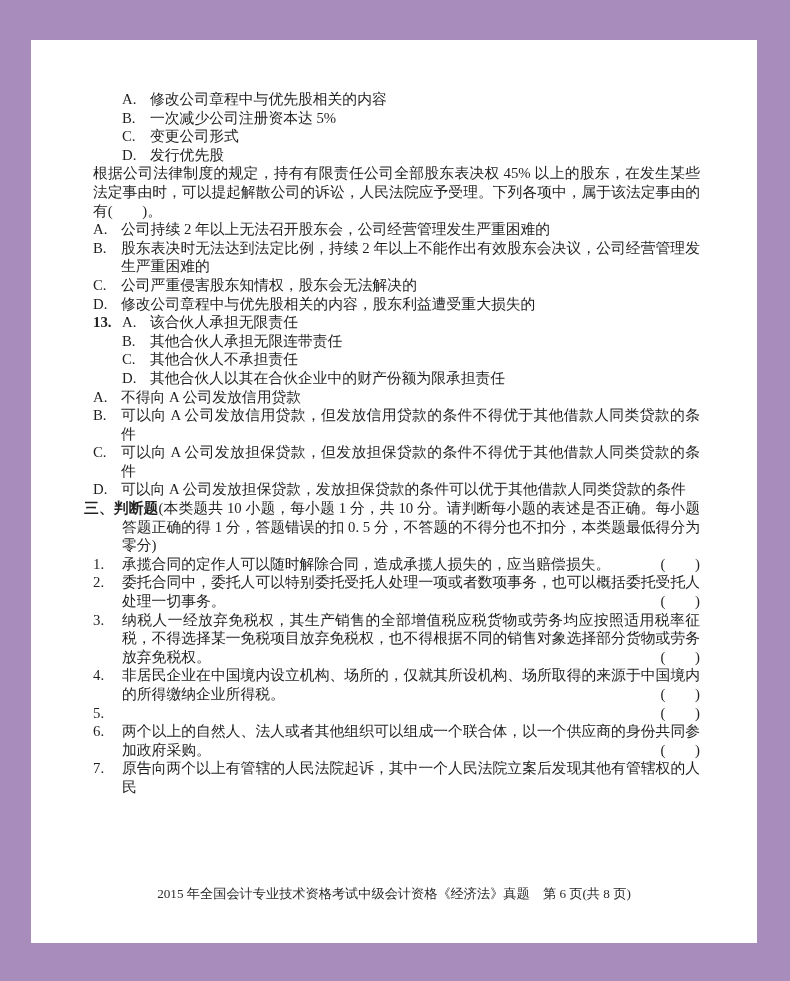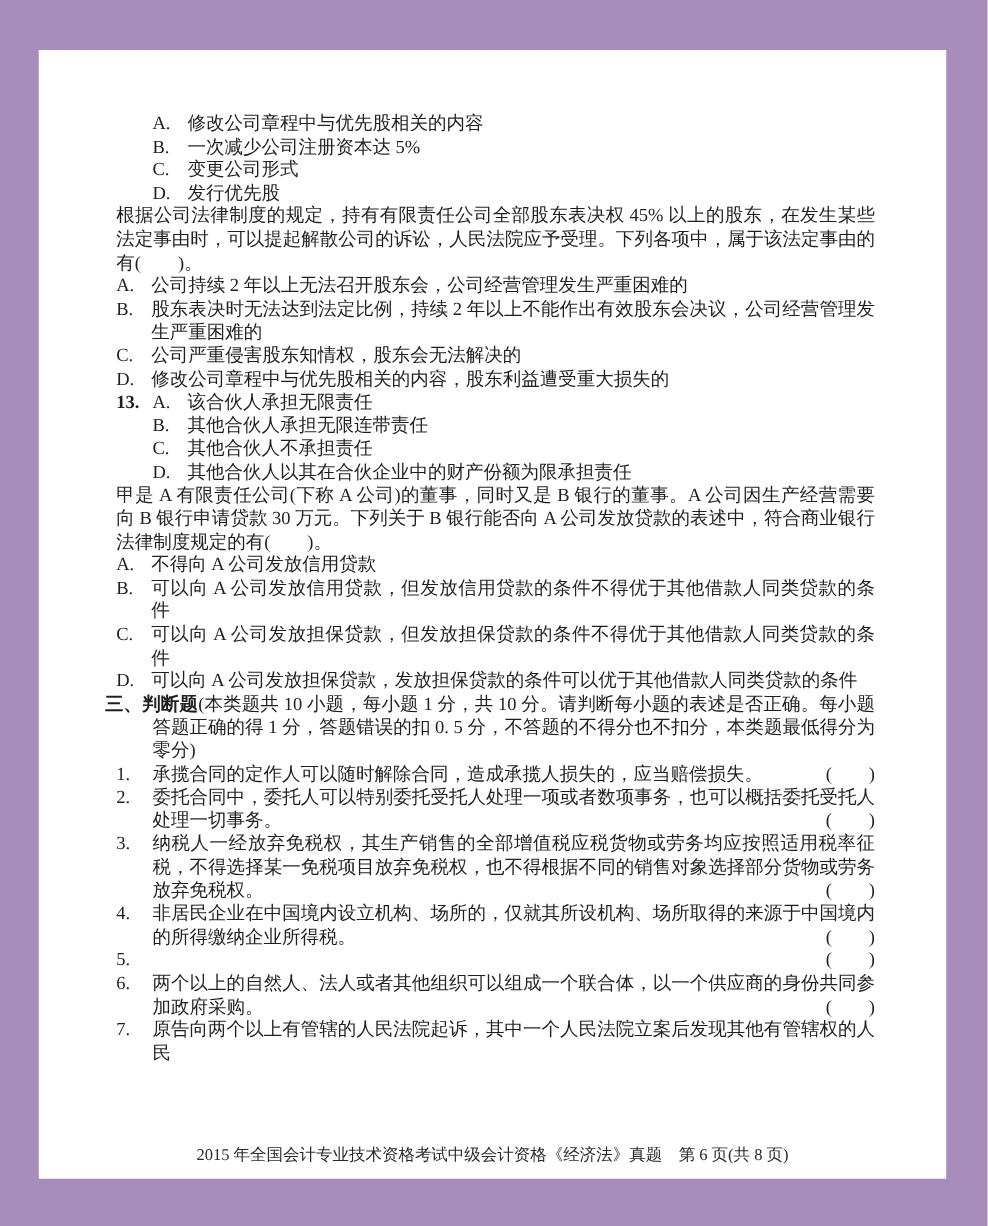--- a/index.html
+++ b/index.html
@@ -24,21 +24,21 @@
   .num{flex:none;width:29px;font-weight:bold;}
   .tfnum{flex:none;width:29px;}
   .body{flex:1;min-width:0;}
   .opt{display:flex;}
   .opt-label{flex:none;width:28px;}
   .opt-text{flex:1;min-width:0;text-align:justify;text-justify:inter-character;}
   .section-p{margin-left:-9px;padding-left:38px;text-indent:-38px;text-align:justify;}
   .section-title{font-weight:bold;}
   .bracket{float:right;white-space:pre;}
   .footer{
-    position:absolute;left:0;top:875px;width:100%;
+    position:absolute;left:0;top:845px;width:100%;
     text-align:center;font-size:13.2px;color:#2a2a2a;
   }
 </style>
 </head>
 <body>
 
 <div class="paper">
   <div class="content">
 
     <div>
@@ -99,21 +99,20 @@
         </div>
         <div class="opt">
           <span class="opt-label">D.</span>
           <span class="opt-text">其他合伙人以其在合伙企业中的财产份额为限承担责任</span>
         </div>
       </div>
     </div>
 
     <div class="row">
       <div class="body">
-        <p class="just">甲是 A 有限责任公司(下称 A 公司)的董事，同时又是 B 银行的董事。A 公司因生产经营需要向 B 银行申请贷款 30 万元。下列关于 B 银行能否向 A 公司发放贷款的表述中，符合商业银行法律制度规定的有(　　)。</p>
         <div class="opt">
           <span class="opt-label">A.</span>
           <span class="opt-text">不得向 A 公司发放信用贷款</span>
         </div>
         <div class="opt">
           <span class="opt-label">B.</span>
           <span class="opt-text">可以向 A 公司发放信用贷款，但发放信用贷款的条件不得优于其他借款人同类贷款的条件</span>
         </div>
         <div class="opt">
           <span class="opt-label">C.</span>

